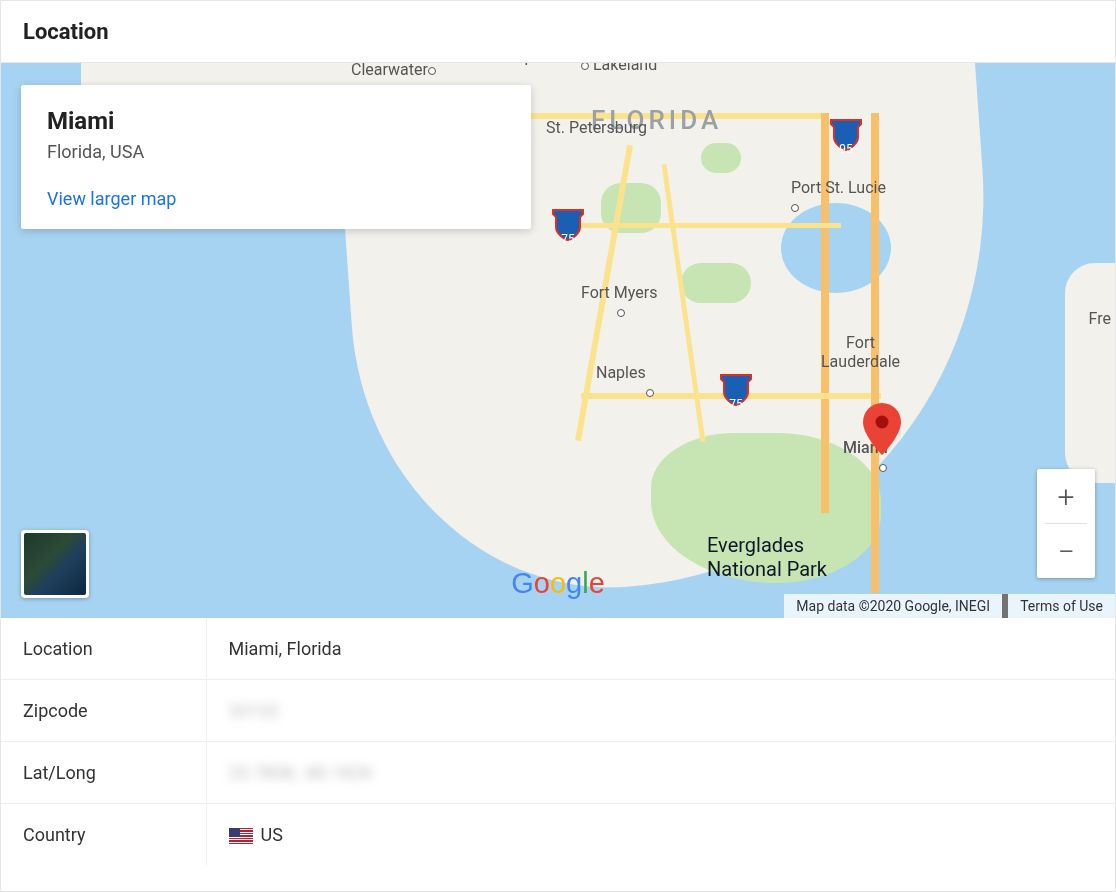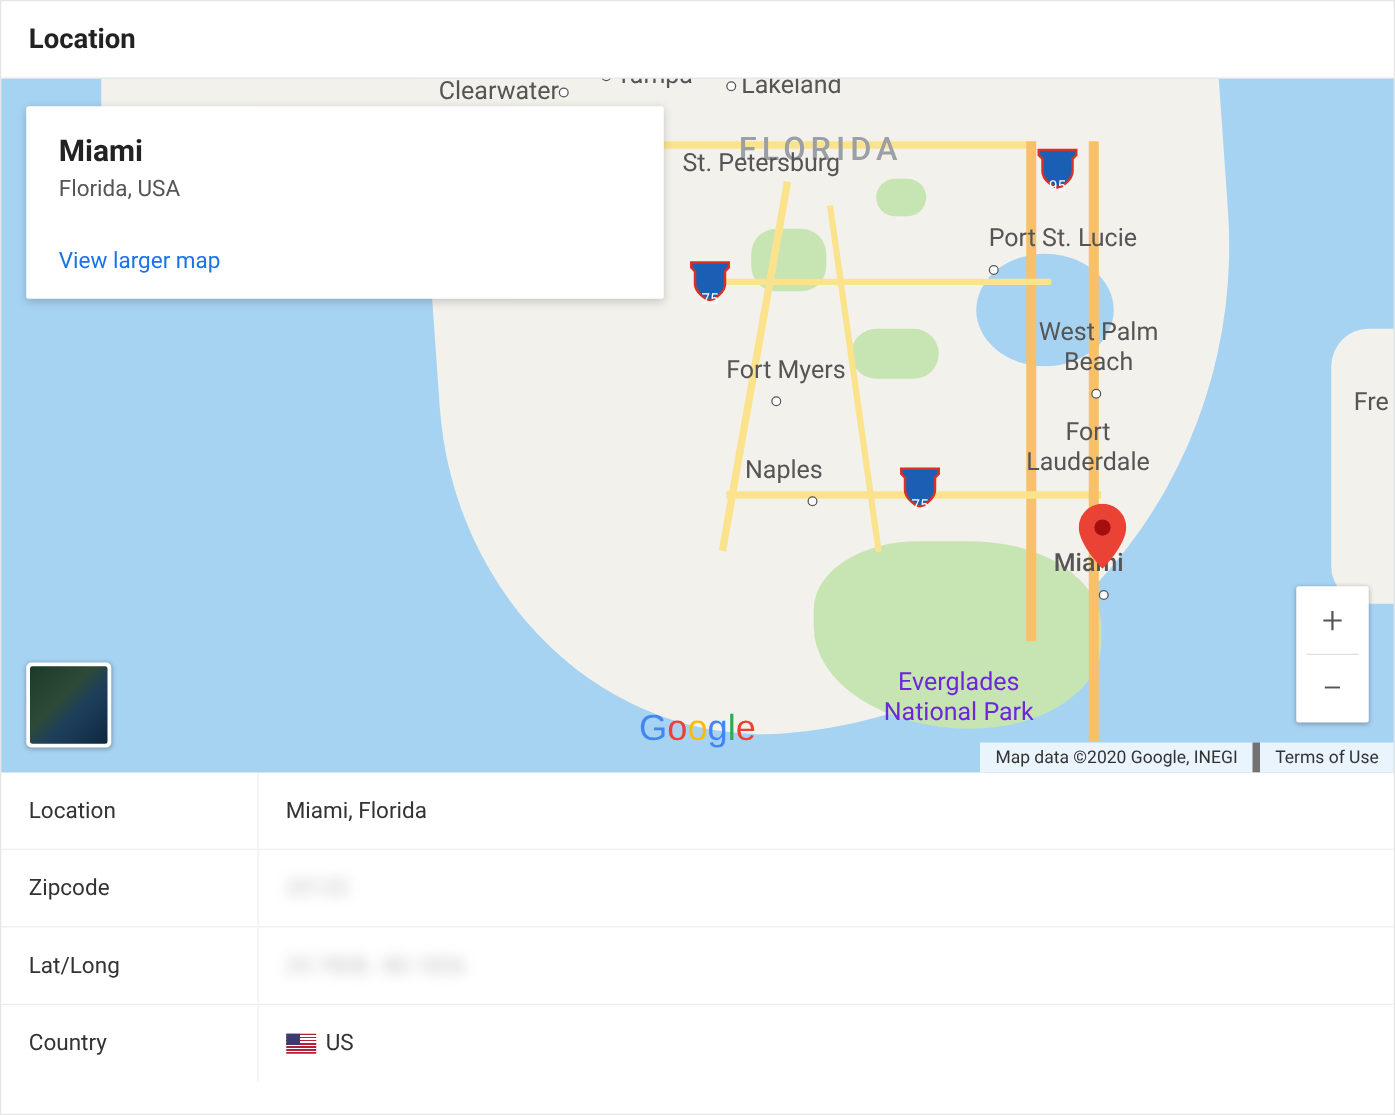--- a/index.html
+++ b/index.html
@@ -39,34 +39,34 @@
 
   
   .shield { position: absolute; width: 34px; height: 34px; }
   .shield svg { width: 100%; height: 100%; }
   .shield-label { position: absolute; top: 24px; left: 0; width: 100%; text-align: center; font-size: 12px; font-weight: 400; color: #fff; }
   .sh95 { top: 55px; left: 828px; }
   .sh75a { top: 145px; left: 550px; }
   .sh75b { top: 310px; left: 718px; }
 
   
-  .city { position: absolute; color: #555; font-size: 20px; white-space: nowrap; }
+  .city { position: absolute; color: #555; font-size: 16px; white-space: nowrap; }
   .city .dot { display: inline-block; width: 8px; height: 8px; border: 1.5px solid #555; border-radius: 50%; background: #fff; margin-right: 4px; vertical-align: middle; }
   .state-label { position: absolute; color: #9aa0a6; font-size: 26px; font-weight: 500; letter-spacing: 4px; }
-  .park-label { position: absolute; color: #6d28d9; font-size: 20px; text-align: center; line-height: 1.2; }
+  .park-label { position: absolute; color: #0f172a; font-size: 20px; line-height: 1.2; }
 
   
   .info-card { position: absolute; top: 22px; left: 20px; width: 510px; background: #fff; border-radius: 2px; box-shadow: 0 2px 8px rgba(0,0,0,0.18); padding: 22px 26px 20px; }
   .info-card-main { display: flex; justify-content: space-between; align-items: flex-start; }
   .info-title { font-size: 24px; font-weight: 700; color: #222; margin-bottom: 6px; }
   .info-sub { font-size: 18px; color: #555; }
   .directions { text-align: center; cursor: pointer; }
   .dir-icon { width: 34px; height: 34px; margin: 0 auto 10px; }
   .dir-label { color: #1a73e8; font-size: 18px; }
-  .larger-map { color: #1a73e8; font-size: 18px; margin-top: 36px; cursor: pointer; display: inline-block; }
+  .larger-map { color: #1a73e8; font-size: 18px; margin-top: 26px; cursor: pointer; display: inline-block; }
 
   
   .sat-thumb { position: absolute; bottom: 20px; left: 20px; width: 68px; height: 68px; background: #fff; border-radius: 4px; padding: 3px; box-shadow: 0 1px 4px rgba(0,0,0,0.3); cursor: pointer; }
   .sat-inner { width: 100%; height: 100%; background: linear-gradient(135deg, #1a3a2a 0%, #2d4a35 40%, #1e3f5c 60%, #0d2840 100%); border-radius: 2px; }
 
   
   .zoom { position: absolute; right: 20px; bottom: 40px; width: 58px; background: #fff; border-radius: 2px; box-shadow: 0 1px 4px rgba(0,0,0,0.3); }
   .zoom-btn { height: 54px; display: flex; align-items: center; justify-content: center; font-size: 30px; color: #555; cursor: pointer; font-weight: 300; }
   .zoom-sep { height: 1px; background: #e0e0e0; margin: 0 8px; }
 
@@ -138,22 +138,20 @@
           <path d="M2 2h30v4l-3 3v10c0 7-9 13-12 13s-12-6-12-13V9L2 6z" fill="#1a5fb4" stroke="#d93025" stroke-width="2"></path>
         </svg>
       <div class="shield-label">75</div>
     </div>
 
     <div class="city" style="top:-3px; left:350px;"><span>Clearwater</span><span class="dot"></span></div>
     <div class="city" style="top:-16px; left:480px;"><span class="dot"></span><span>Tampa</span></div>
     <div class="city" style="top:-8px; left:580px;"><span class="dot"></span><span>Lakeland</span></div>
     <div class="city" style="top:55px; left:545px;"><span>St. Petersburg</span></div>
     <div class="city" style="top:115px; left:790px;"><span>Port St. Lucie</span><br><span class="dot"></span></div>
-    <div class="city" style="top:190px; left:830px; text-align:center;"><span style="white-space:pre">West Palm
-Beach</span><br><span class="dot"></span></div>
     <div class="city" style="top:220px; left:580px;"><span>Fort Myers</span><br><span class="dot" style="margin-left:36px"></span></div>
     <div class="city" style="top:300px; left:595px;"><span>Naples</span><br><span class="dot" style="margin-left:50px"></span></div>
     <div class="city" style="top:270px; left:820px; text-align:center;"><span style="white-space:pre">Fort
 Lauderdale</span></div>
     <div class="city" style="top:375px; left:842px; font-weight:500;"><span>Miami</span><br><span class="dot" style="margin-left:36px"></span></div>
     <div class="city" style="top:246px; right:4px;"><span>Fre</span></div>
 
     <div class="park-label" style="top:470px; left:706px;"><span style="white-space:pre">Everglades
 National Park</span></div>
 

